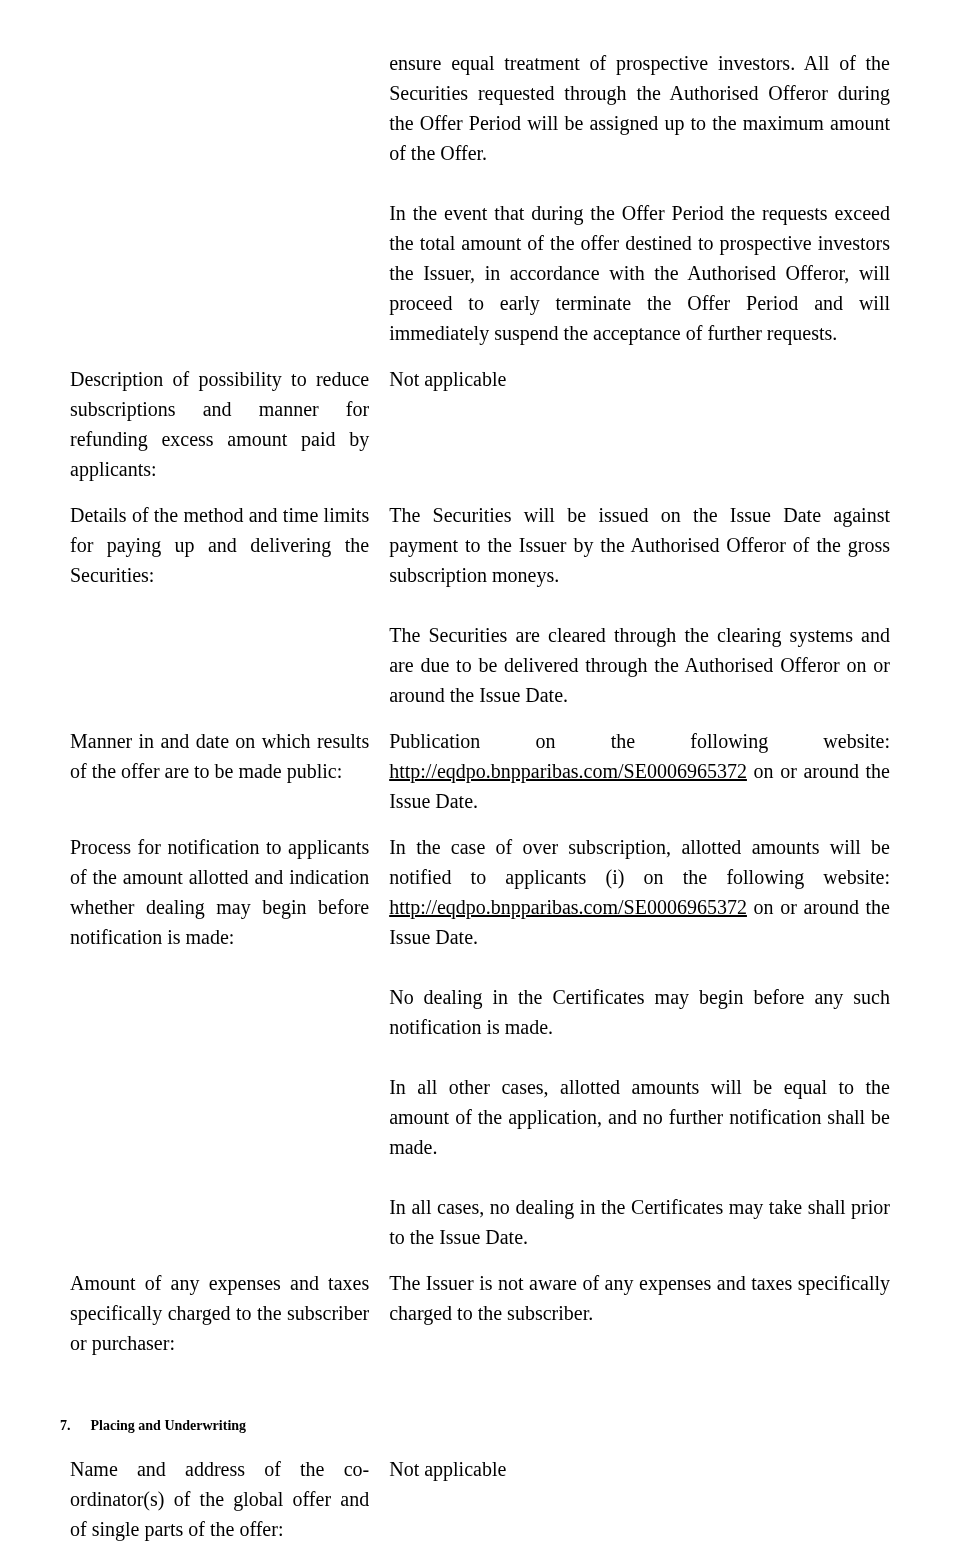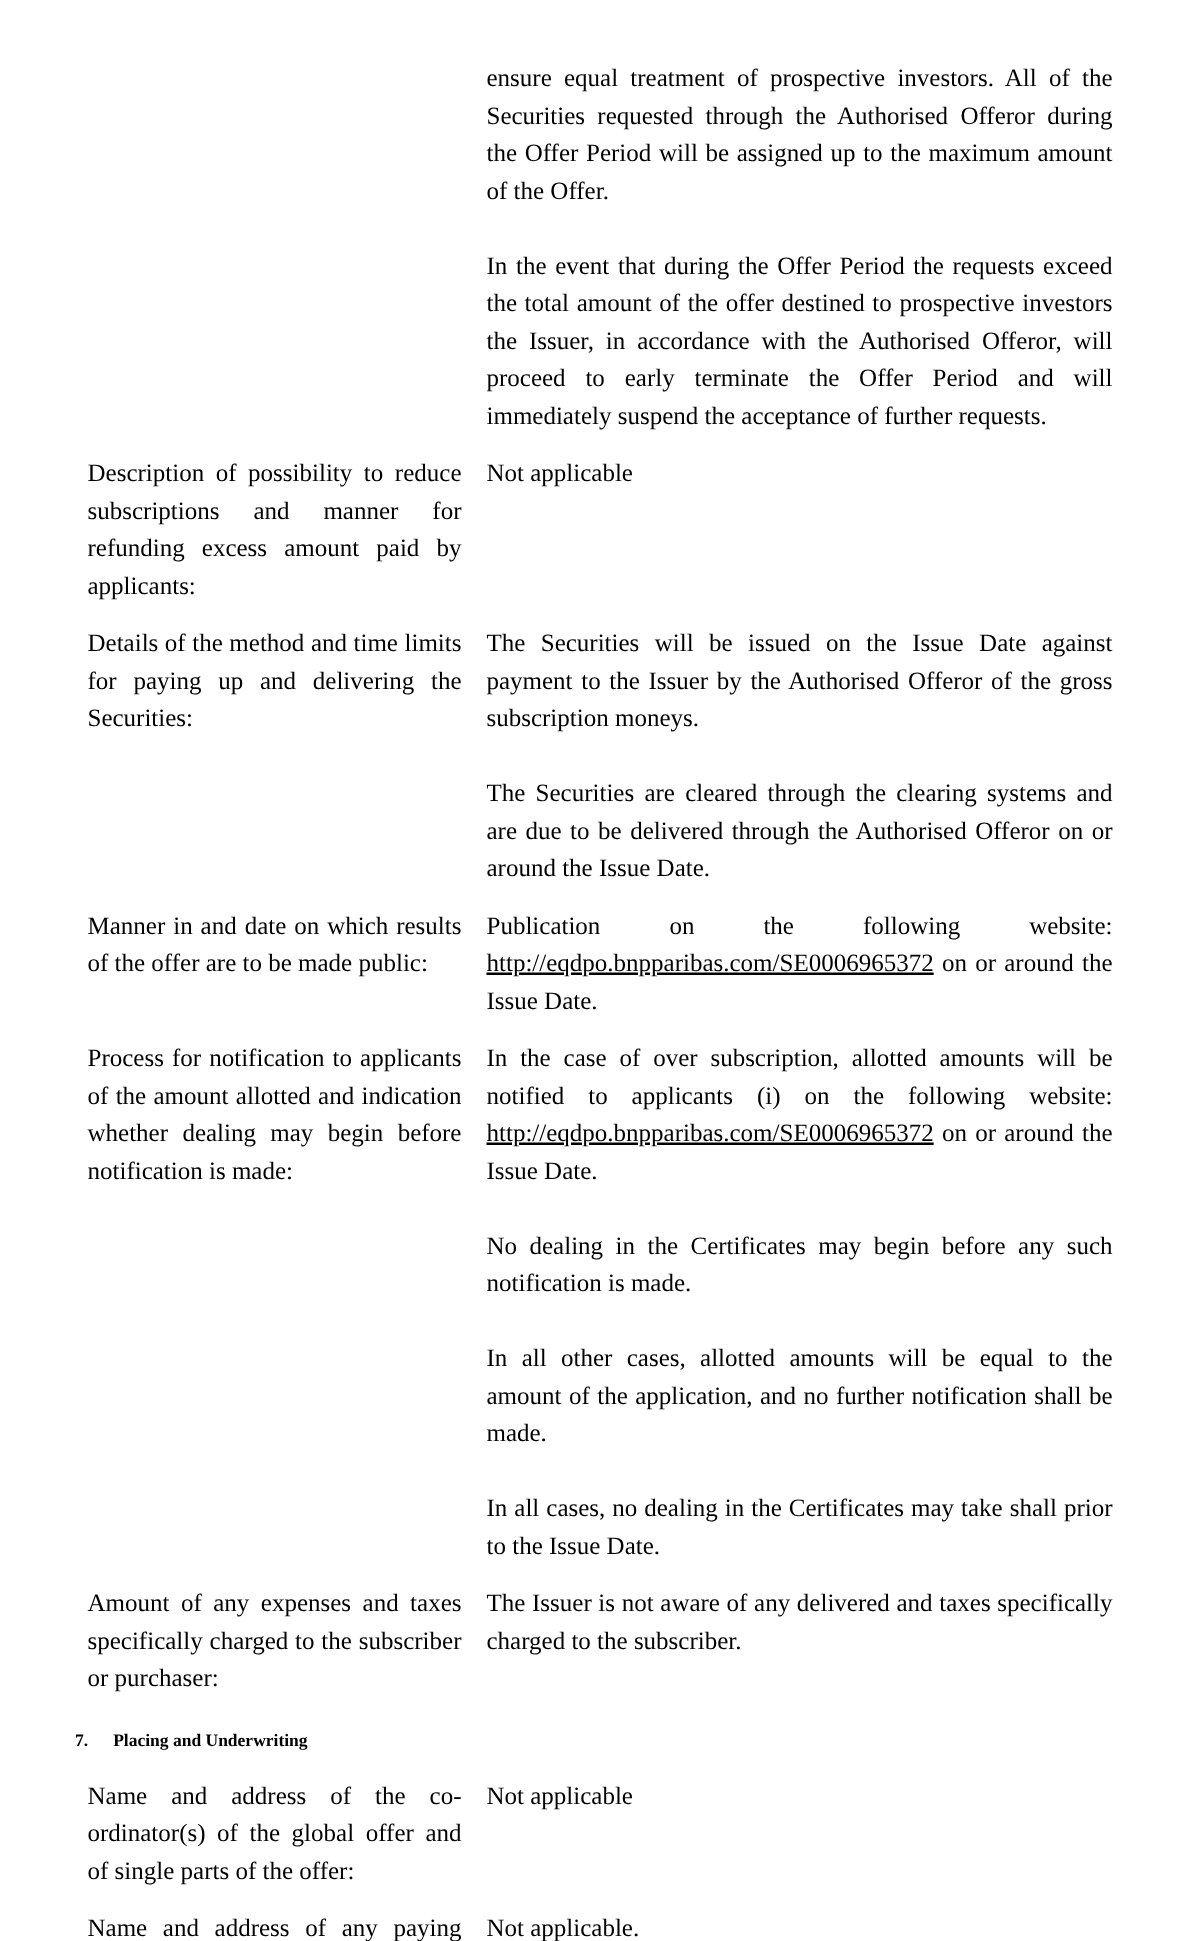--- a/index.html
+++ b/index.html
@@ -42,21 +42,21 @@
     td:first-child {
       width: 38%;
       text-align: justify;
     }
     td:last-child {
       width: 62%;
       text-align: justify;
     }
     .section-heading {
       font-weight: bold;
-      margin-top: 20px;
+      margin-top: 52px;
       margin-bottom: 12px;
       font-size: 14px;
     }
     .section-number {
       font-weight: bold;
       margin-right: 20px;
     }
     a {
       color: #000;
     }
@@ -111,21 +111,21 @@
           <p>No dealing in the Certificates may begin before any such notification is made.</p>
           <br>
           <p>In all other cases, allotted amounts will be equal to the amount of the application, and no further notification shall be made.</p>
           <br>
           <p>In all cases, no dealing in the Certificates may take shall prior to the Issue Date.</p>
         </td>
       </tr>
 
       <tr>
         <td>Amount of any expenses and taxes specifically charged to the subscriber or purchaser:</td>
-        <td>The Issuer is not aware of any delivered and taxes specifically charged to the subscriber.</td>
+        <td>The Issuer is not aware of any expenses and taxes specifically charged to the subscriber.</td>
       </tr>
 
     </tbody>
   </table>
 
   <div class="section-heading">
     <span class="section-number">7.</span><span>Placing and Underwriting</span>
   </div>
 
   <table>

